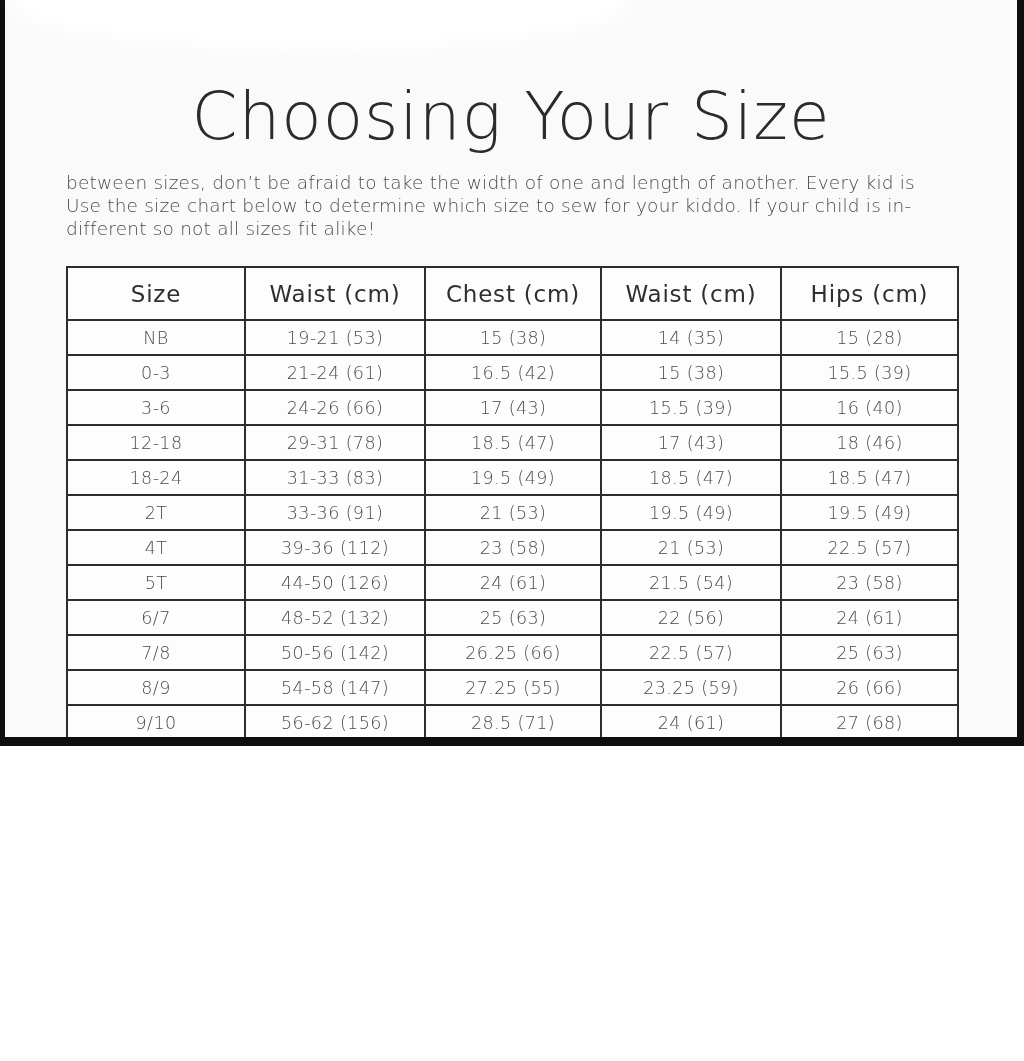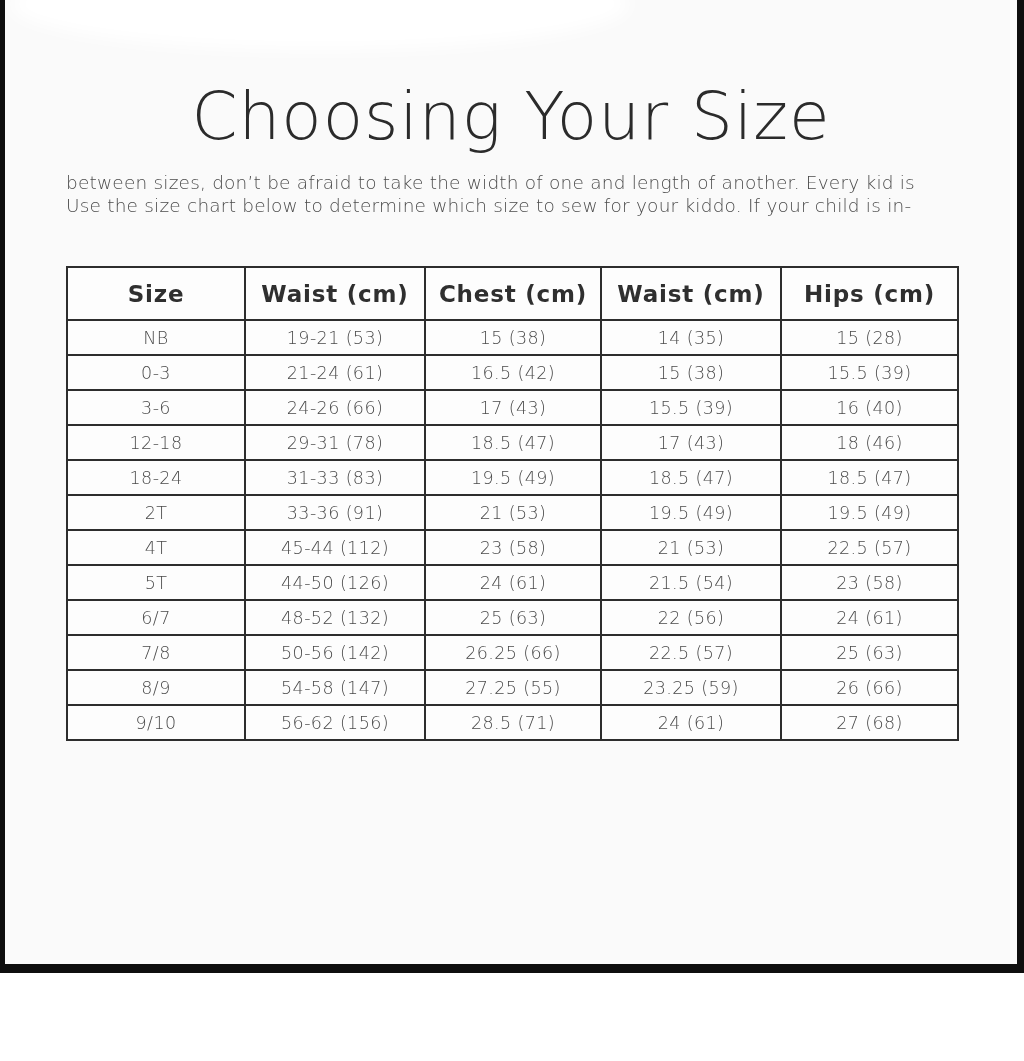--- a/index.html
+++ b/index.html
@@ -3,21 +3,21 @@
 <meta charset="utf-8">
 <style>
   html, body {
     margin: 0;
     padding: 0;
     background: #ffffff;
   }
   .screen {
     position: relative;
     width: 1024px;
-    height: 973px;
+    height: 746px;
     overflow: hidden;
     background: #fafafa;
     font-family: "DejaVu Sans", "Liberation Sans", sans-serif;
   }
   
   .edge { position: absolute; background: #0e0e0e; }
   .edge-left   { left: 0; top: 0; width: 5px; height: 1061px; }
   .edge-right  { right: 0; top: 0; width: 7px; height: 1061px; }
   .edge-bottom { left: 0; bottom: 0; width: 1024px; height: 9px; }
 
@@ -73,21 +73,21 @@
     border: 2px solid #2d2d2d;
     text-align: center;
     vertical-align: middle;
     padding: 0;
     overflow: hidden;
     white-space: nowrap;
   }
   table.size-chart th {
     height: 51px;
     font-size: 23px;
-    font-weight: 700;
+    font-weight: 400;
     letter-spacing: 0.8px;
     color: #2f2f2f;
   }
   table.size-chart td {
     height: 33px;
     font-size: 17.5px;
     font-weight: 300;
     letter-spacing: 0.4px;
     color: #4a4a4a;
   }
@@ -102,20 +102,21 @@
 
 <div class="screen">
 
   <div class="top-blob"></div>
 
   <h1 class="page-title">Choosing Your Size</h1>
 
   <div class="intro">
     <div>between sizes, don’t be afraid to take the width of one and length of another. Every kid is</div>
     <div>Use the size chart below to determine which size to sew for your kiddo. If your child is in-</div>
+    <div>different so not all sizes fit alike!</div>
   </div>
 
   <table class="size-chart">
     <colgroup>
       <col class="c0">
         <col class="c1">
         <col class="c2">
         <col class="c3">
         <col class="c4">
     </colgroup>
@@ -166,21 +167,21 @@
         </tr>
         <tr>
           <td>2T</td>
           <td>33-36 (91)</td>
           <td>21 (53)</td>
           <td>19.5 (49)</td>
           <td>19.5 (49)</td>
         </tr>
         <tr>
           <td>4T</td>
-          <td>45-44 (112)</td>
+          <td>39-36 (112)</td>
           <td>23 (58)</td>
           <td>21 (53)</td>
           <td>22.5 (57)</td>
         </tr>
         <tr>
           <td>5T</td>
           <td>44-50 (126)</td>
           <td>24 (61)</td>
           <td>21.5 (54)</td>
           <td>23 (58)</td>

